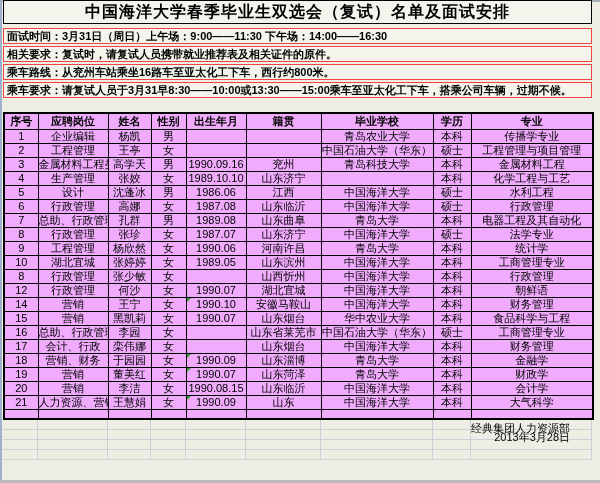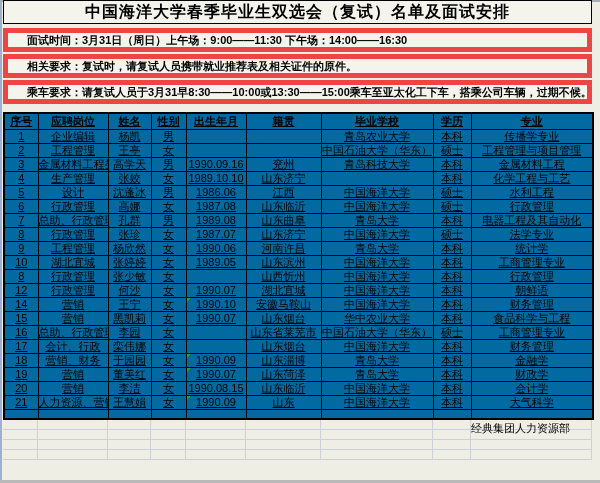--- a/index.html
+++ b/index.html
@@ -21,36 +21,35 @@
     border:1px solid #000;
     background:#f4f4ec;
     text-align:center;
     font-size:16px;font-weight:bold;
     letter-spacing:1px;
     margin-bottom:4px;
     white-space:nowrap;overflow:hidden;
   }
   .info-box{
     height:14px;line-height:14px;
-    border:5px solid #ef4444;
+    border:1px solid #ef4444;
     background:#f4f4ec;
     font-size:11px;font-weight:bold;
-    padding-left:19px;
+    padding-left:3px;
     margin-bottom:2px;
     white-space:nowrap;overflow:hidden;
   }
 
   table.main-table{
     border-collapse:collapse;
     table-layout:fixed;
     width:589px;
-    margin-top:8px;
-    background:#0369a1;
+    margin-top:14px;
+    background:#f0abfc;
     border:2px solid #000;
-    text-decoration:underline;
   }
   .main-table th,.main-table td{
     border:1px solid #000;
     font-size:11px;
     text-align:center;
     padding:0;
     overflow:hidden;
     white-space:nowrap;
     position:relative;
   }
@@ -89,20 +88,21 @@
 
 <div class="top-edge"></div>
 <div class="left-sliver"></div>
 
 <div class="content">
 
   <div class="title-box">中国海洋大学春季毕业生双选会（复试）名单及面试安排</div>
 
   <div class="info-box">面试时间：3月31日（周日）上午场：9:00——11:30 下午场：14:00——16:30</div>
   <div class="info-box">相关要求：复试时，请复试人员携带就业推荐表及相关证件的原件。</div>
+  <div class="info-box">乘车路线：从兖州车站乘坐16路车至亚太化工下车，西行约800米。</div>
   <div class="info-box">乘车要求：请复试人员于3月31早8:30——10:00或13:30——15:00乘车至亚太化工下车，搭乘公司车辆，过期不候。</div>
 
   <table class="main-table">
     <colgroup>
       <col style="width:34px">
         <col style="width:70px">
         <col style="width:43px">
       <col style="width:35px">
         <col style="width:60px">
         <col style="width:75px">
@@ -362,17 +362,18 @@
     <div class="vline" style="left:34px"></div>
     <div class="vline" style="left:104px"></div>
     <div class="vline" style="left:147px"></div>
     <div class="vline" style="left:182px"></div>
     <div class="vline" style="left:242px"></div>
     <div class="vline" style="left:317px"></div>
     <div class="vline" style="left:429px"></div>
     <div class="vline" style="left:467px"></div>
     <div class="vline" style="left:588px"></div>
     <div class="footer-text first"><span>经典集团人力资源部</span></div>
+    <div class="footer-text"><span>2013年3月28日</span></div>
   </div>
 
 </div>
 
 <div class="bottom-edge"></div>
 
 </body></html>

